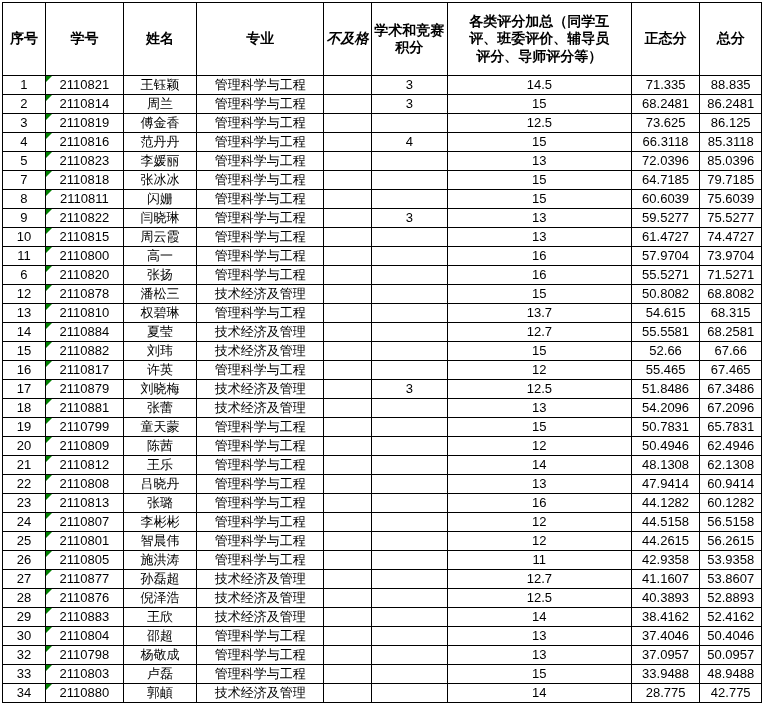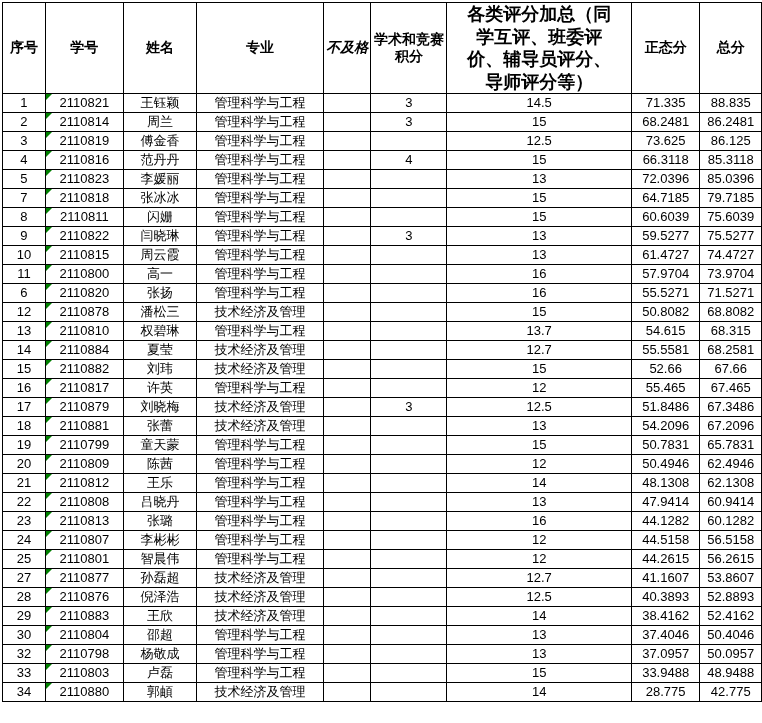--- a/index.html
+++ b/index.html
@@ -31,21 +31,21 @@
   }
   table.scores thead th {
     height: 72px;
     font-size: 14px;
     font-weight: bold;
     line-height: 1.25;
     white-space: normal;
   }
   table.scores thead th.col-score_sum {
     padding: 0 18px;
-    font-size: 18px;
+    font-size: 14px;
   }
   table.scores tbody td {
     height: 18px;
     font-size: 13px;
     line-height: 18px;
     position: relative;
   }
   .col-seq        { width: 45px; border-radius: 16px; }
   .col-student_id { width: 80px; margin-top: 37px; }
   .col-name       { width: 76px; }
@@ -353,20 +353,31 @@
           <td class="col-student_id"><span class="flag-tri"></span>2110801</td>
           <td class="col-name">智晨伟</td>
           <td class="col-major">管理科学与工程</td>
           <td class="col-fail"></td>
           <td class="col-academic"></td>
           <td class="col-score_sum">12</td>
           <td class="col-normal">44.2615</td>
           <td class="col-total">56.2615</td>
         </tr>
         <tr>
+          <td class="col-seq">26</td>
+          <td class="col-student_id"><span class="flag-tri"></span>2110805</td>
+          <td class="col-name">施洪涛</td>
+          <td class="col-major">管理科学与工程</td>
+          <td class="col-fail"></td>
+          <td class="col-academic"></td>
+          <td class="col-score_sum">11</td>
+          <td class="col-normal">42.9358</td>
+          <td class="col-total">53.9358</td>
+        </tr>
+        <tr>
           <td class="col-seq">27</td>
           <td class="col-student_id"><span class="flag-tri"></span>2110877</td>
           <td class="col-name">孙磊超</td>
           <td class="col-major">技术经济及管理</td>
           <td class="col-fail"></td>
           <td class="col-academic"></td>
           <td class="col-score_sum">12.7</td>
           <td class="col-normal">41.1607</td>
           <td class="col-total">53.8607</td>
         </tr>

